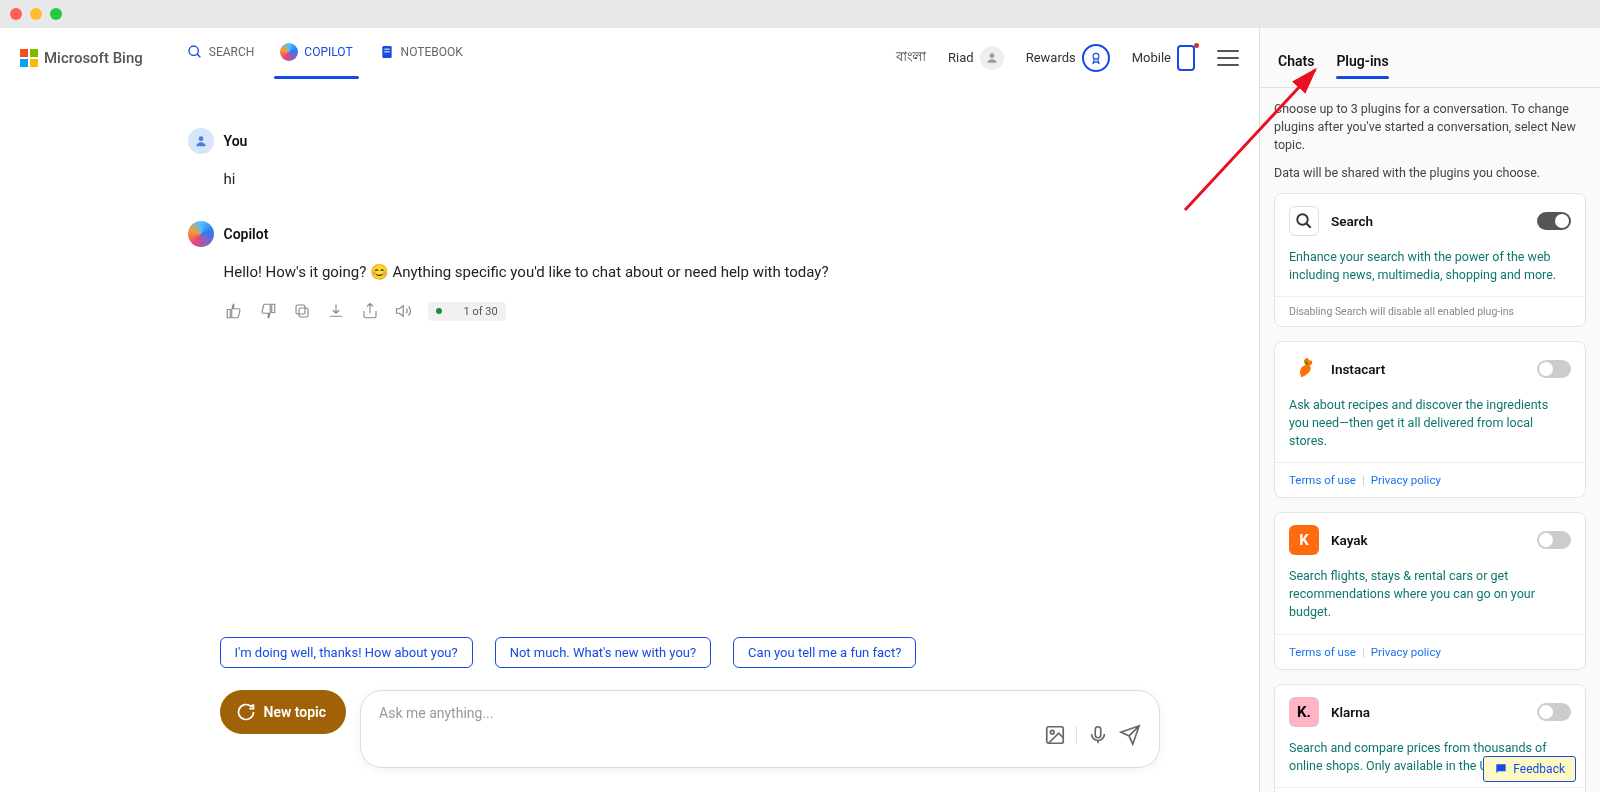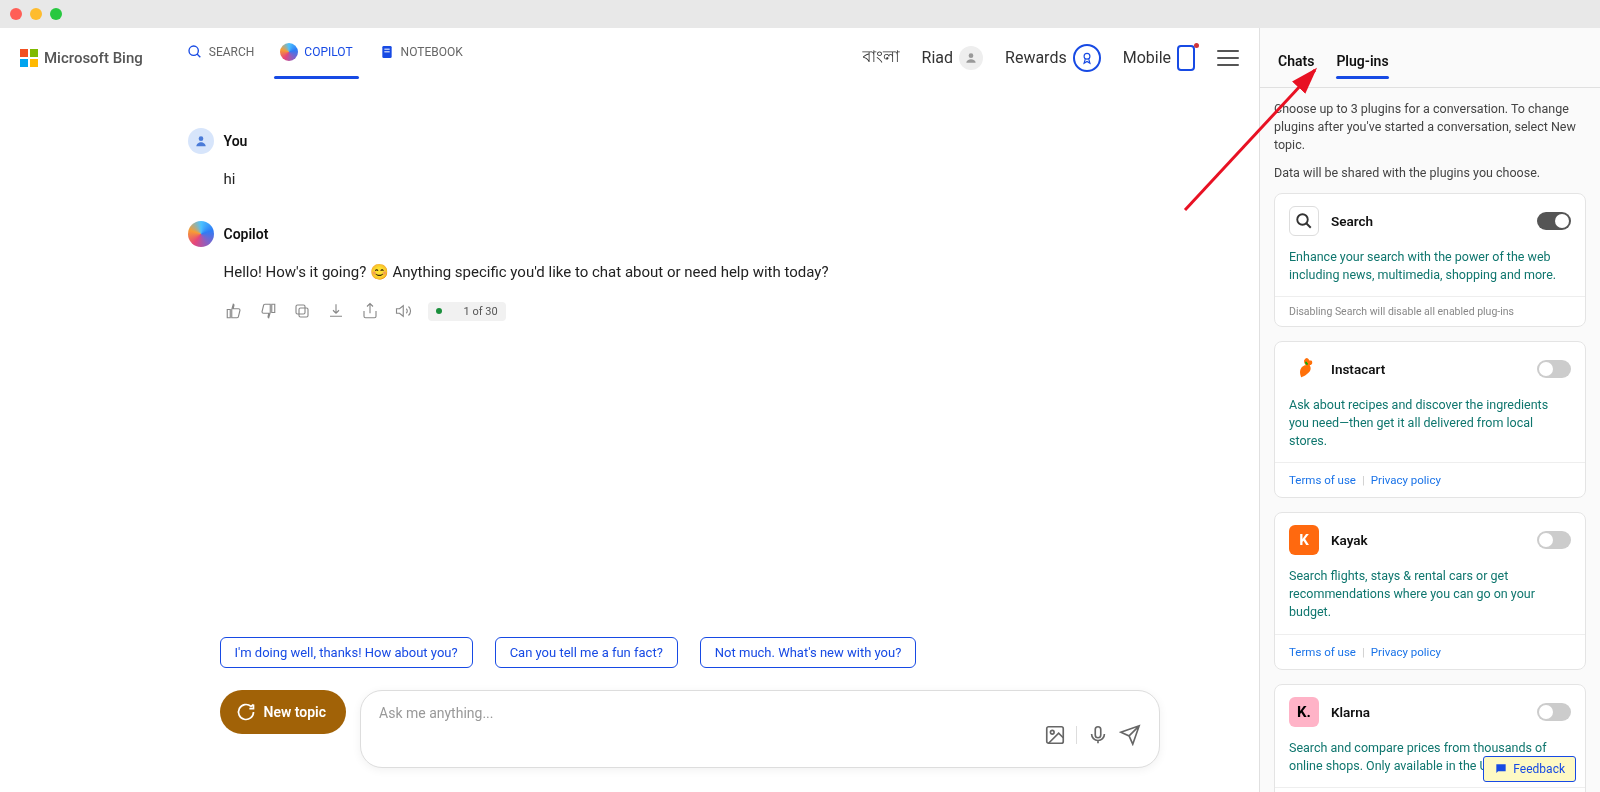--- a/index.html
+++ b/index.html
@@ -22,21 +22,21 @@
 .sq1 { top: 0; left: 0; background: #f25022; }
 .sq2 { top: 0; right: 0; background: #7fba00; }
 .sq3 { bottom: 0; left: 0; background: #00a4ef; }
 .sq4 { bottom: 0; right: 0; background: #ffb900; }
 .nav-tabs { display: flex; gap: 26px; margin-left: 20px; }
 .nav-tab { display: flex; align-items: center; gap: 6px; font-size: 12px; color: #666; padding: 6px 0 18px 0; cursor: pointer; position: relative; }
 .nav-tab.active { color: #174ae4; }
 .nav-tab.active::after { content: ""; position: absolute; bottom: 0; left: -6px; right: -6px; height: 3px; background: #174ae4; border-radius: 2px; }
 .nav-tab svg { width: 16px; height: 16px; }
 .copilot-dot { width: 18px; height: 18px; border-radius: 50%; background: conic-gradient(#4cc2ff, #2e7cf6, #8661c5, #e6457a, #f79c34, #4cc2ff); }
-.topnav-right { margin-left: auto; display: flex; align-items: center; gap: 22px; font-size: 16px; color: #333; }
+.topnav-right { margin-left: auto; display: flex; align-items: center; gap: 22px; font-size: 13px; color: #333; }
 .tn-item { display: flex; align-items: center; gap: 6px; cursor: pointer; }
 .avatar-circle { width: 24px; height: 24px; border-radius: 50%; background: #eee; display: flex; align-items: center; justify-content: center; }
 .rewards-badge { width: 28px; height: 28px; border: 2px solid #174ae4; border-radius: 50%; display: flex; align-items: center; justify-content: center; }
 .mobile-icon-wrap { position: relative; width: 18px; height: 26px; border: 2px solid #174ae4; border-radius: 4px; }
 .mobile-dot { position: absolute; top: -4px; right: -6px; width: 5px; height: 5px; background: #d13438; border-radius: 50%; }
 .hamburger { width: 22px; height: 16px; display: flex; flex-direction: column; justify-content: space-between; cursor: pointer; }
 .hamburger span { height: 2px; background: #555; border-radius: 2px; }
 
 .chat-area { flex: 1; overflow-y: auto; padding: 40px 0 0 16px; }
 .msg { max-width: 960px; margin: 0 auto 30px auto; padding: 0 30px; }
@@ -220,22 +220,22 @@
             <span class="count-dot"></span>
             <span>1 of 30</span>
           </div>
         </div>
       </div>
     </div>
 
     <div class="suggest-row-container">
       <div class="suggest-row">
         <button class="suggest">I'm doing well, thanks! How about you?</button>
+        <button class="suggest">Not much. What's new with you?</button>
         <button class="suggest">Can you tell me a fun fact?</button>
-        <button class="suggest">Not much. What's new with you?</button>
       </div>
 
       <div class="composer-row">
         <button class="new-topic">
           <svg viewBox="0 0 24 24" fill="none" stroke="#fff" stroke-width="2">
               <path d="M21 12a9 9 0 11-3-6.7L21 3m0 0v5h-5"></path>
             </svg>
           <span>New topic</span>
         </button>
         <div class="textbox">

